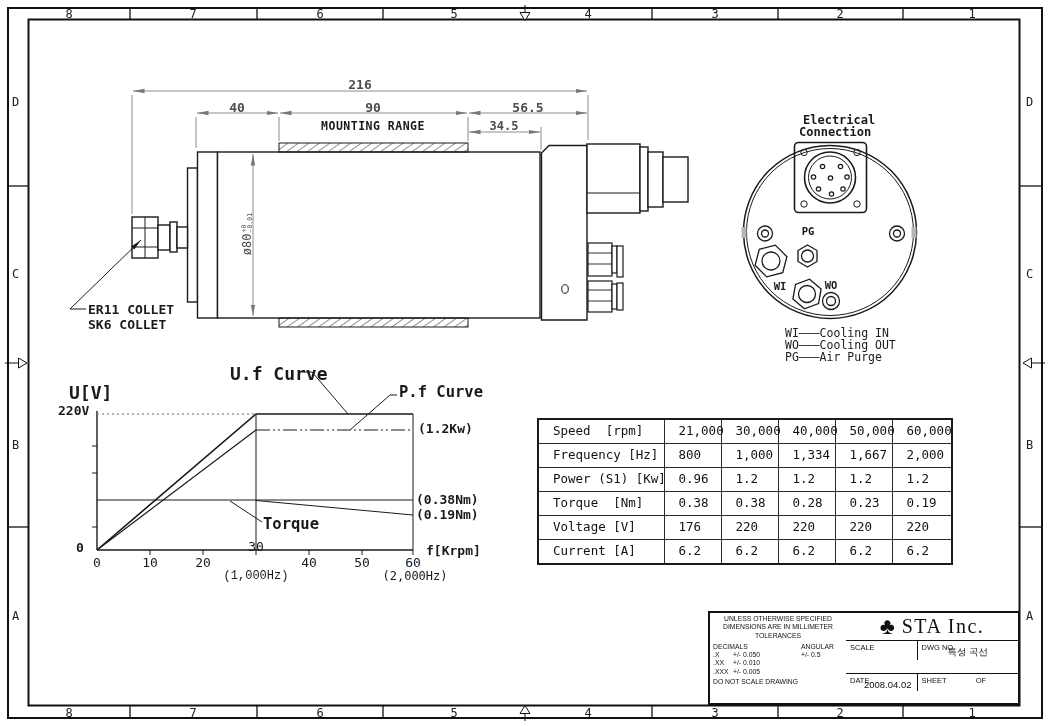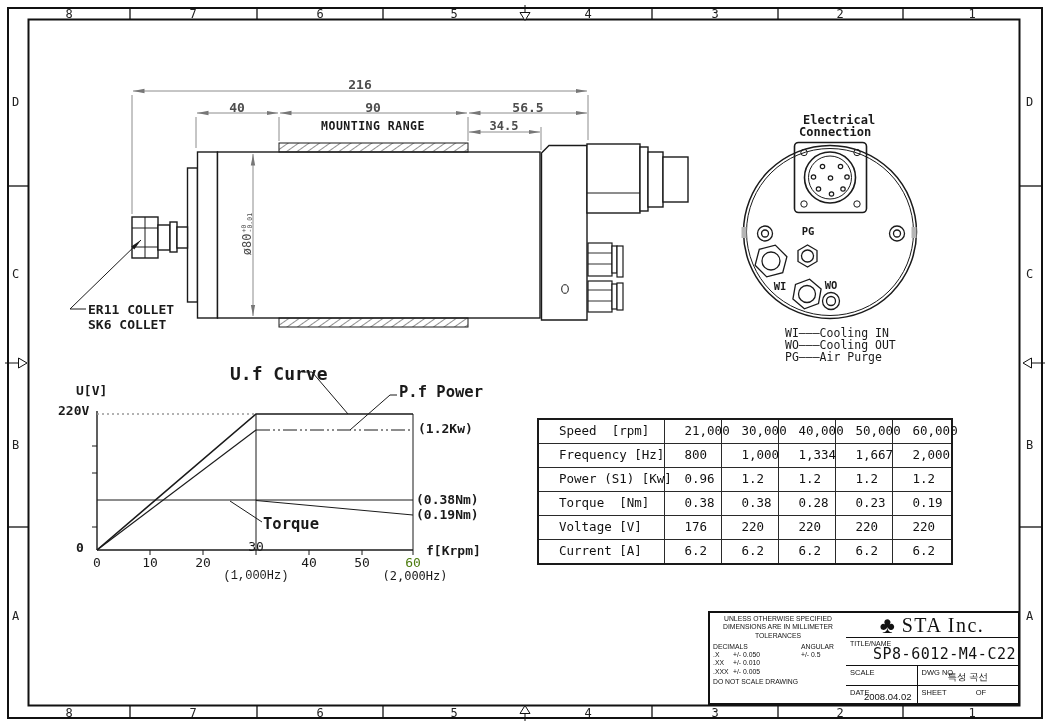--- a/index.html
+++ b/index.html
@@ -13,21 +13,21 @@
   .zone{position:absolute;font-size:12px;color:#222;line-height:1;}
   
   .dia{position:absolute;left:212px;top:226px;width:70px;height:16px;
        transform:rotate(-90deg);display:flex;align-items:center;justify-content:center;
        color:#4d4d4d;font-size:12px;line-height:1;}
   .dia .tol{display:flex;flex-direction:column;font-size:6.5px;line-height:6.5px;margin-left:1px;}
   
   table.spec{position:absolute;left:537px;top:418px;width:414px;height:140px;
              border-collapse:collapse;table-layout:fixed;border:2px solid #1a1a1a;
              font-size:12.5px;color:#111;}
-  table.spec td{border:1px solid #2a2a2a;padding:0 0 0 20px;white-space:pre;height:23px;line-height:1;margin-top:40px;}
+  table.spec td{border:1px solid #2a2a2a;padding:0 0 0 14px;white-space:pre;height:23px;line-height:1;margin-top:40px;}
   
   .tb{position:absolute;border:2px solid #111;background:#fff;box-sizing:border-box;
       font-family:"Liberation Sans",sans-serif;color:#111;}
   .tolbox{left:708px;top:611px;width:140px;height:94px;font-size:6.8px;line-height:8.3px;padding:2px 3px;}
   .tolbox .cline{text-align:center;}
   .trow{display:flex;}
   .trow .p{width:20px;}
   .trow .v{flex:1;}
   .trow .a{width:42px;text-align:left;}
   .rtb{left:846px;top:611px;width:174px;height:94px;border-left:none;display:flex;flex-direction:column;}
@@ -285,37 +285,37 @@
   <div class="t" style="left:799px;top:126px;font-size:12px">Connection</div>
   <div class="t ctr" style="left:808px;top:226px;font-size:10.5px">PG</div>
   <div class="t ctr" style="left:780px;top:281px;font-size:10.5px">WI</div>
   <div class="t ctr" style="left:831px;top:280px;font-size:10.5px">WO</div>
   <div id="legend">
       <div class="zone" style="position: absolute; left: 785px; top: 328px; font-size: 11.5px; white-space: pre; color: rgb(26, 26, 26);">WI———Cooling IN</div>
       <div class="zone" style="position: absolute; left: 785px; top: 340px; font-size: 11.5px; white-space: pre; color: rgb(26, 26, 26);">WO———Cooling OUT</div>
       <div class="zone" style="position: absolute; left: 785px; top: 352px; font-size: 11.5px; white-space: pre; color: rgb(26, 26, 26);">PG———Air Purge</div>
     </div>
 
-  <div class="t" style="left:76px;top:384px;font-size:13px">U[V]</div>
+  <div class="t" style="left:69px;top:384px;font-size:18px">U[V]</div>
   <div class="t" style="left:58px;top:404px;font-size:13px">220V</div>
   <div class="t" style="left:76px;top:541px;font-size:13px">0</div>
   <div id="xticks">
       <div class="zone" style="position: absolute; left: 97px; top: 556px; transform: translateX(-50%); font-size: 13px; color: rgb(26, 26, 26);">0</div>
       <div class="zone" style="position: absolute; left: 150px; top: 556px; transform: translateX(-50%); font-size: 13px; color: rgb(26, 26, 26);">10</div>
       <div class="zone" style="position: absolute; left: 203px; top: 556px; transform: translateX(-50%); font-size: 13px; color: rgb(26, 26, 26);">20</div>
       <div class="zone" style="position: absolute; left: 256px; top: 540px; transform: translateX(-50%); font-size: 13px; color: rgb(26, 26, 26);">30</div>
       <div class="zone" style="position: absolute; left: 309px; top: 556px; transform: translateX(-50%); font-size: 13px; color: rgb(26, 26, 26);">40</div>
       <div class="zone" style="position: absolute; left: 362px; top: 556px; transform: translateX(-50%); font-size: 13px; color: rgb(26, 26, 26);">50</div>
-      <div class="zone" style="position: absolute; left: 413px; top: 556px; transform: translateX(-50%); font-size: 13px; color: #4d7c0f;">60</div>
+      <div class="zone" style="position: absolute; left: 413px; top: 556px; transform: translateX(-50%); font-size: 13px; color: #0f172a;">60</div>
       <div class="zone" style="position: absolute; left: 256px; top: 570px; transform: translateX(-50%); font-size: 12px; color: rgb(26, 26, 26); font-family: Liberation Mono, monospace;">(1,000Hz)</div>
       <div class="zone" style="position: absolute; left: 415px; top: 570px; transform: translateX(-50%); font-size: 12px; color: rgb(26, 26, 26);">(2,000Hz)</div>
     </div>
   <div class="t" style="left:426px;top:544px;font-size:13px">f[Krpm]</div>
   <div class="t" style="left:230px;top:365px;font-size:18px">U.f Curve</div>
-  <div class="t" style="left:399px;top:385px;font-size:15.5px">P.f Power</div>
+  <div class="t" style="left:399px;top:385px;font-size:15.5px">P.f Curve</div>
   <div class="t" style="left:418px;top:422px;font-size:13px">(1.2Kw)</div>
   <div class="t" style="left:416px;top:493px;font-size:13px">(0.38Nm)</div>
   <div class="t" style="left:416px;top:508px;font-size:13px">(0.19Nm)</div>
   <div class="t" style="left:263px;top:517px;font-size:15.5px">Torque</div>
 
   <table class="spec">
     <colgroup>
         <col style="width:126px">
         <col style="width:57px">
         <col style="width:57px">
@@ -398,24 +398,20 @@
       <span class="v">+/- 0.005</span>
       <span class="a"></span>
     </div>
     <div style="margin-top:2px">DO NOT SCALE DRAWING</div>
   </div>
 
   <div class="tb rtb">
     <div class="hdr">
       <span class="logo">♣</span>
       <span class="co">STA Inc.</span>
-    </div>
-    <div class="ttl">
-      <span class="lab">TITLE/NAME</span>
-      <span class="val">SP8-6012-M4-C22</span>
     </div>
     <div class="grid">
       <div class="cell l" style="height:19px">
         <span class="lab">SCALE</span>
       </div>
       <div class="cell r" style="height:19px">
         <span class="lab">DWG NO</span>
         <span class="valc">특성 곡선</span>
       </div>
       <div class="cell l bt" style="height:18px">

